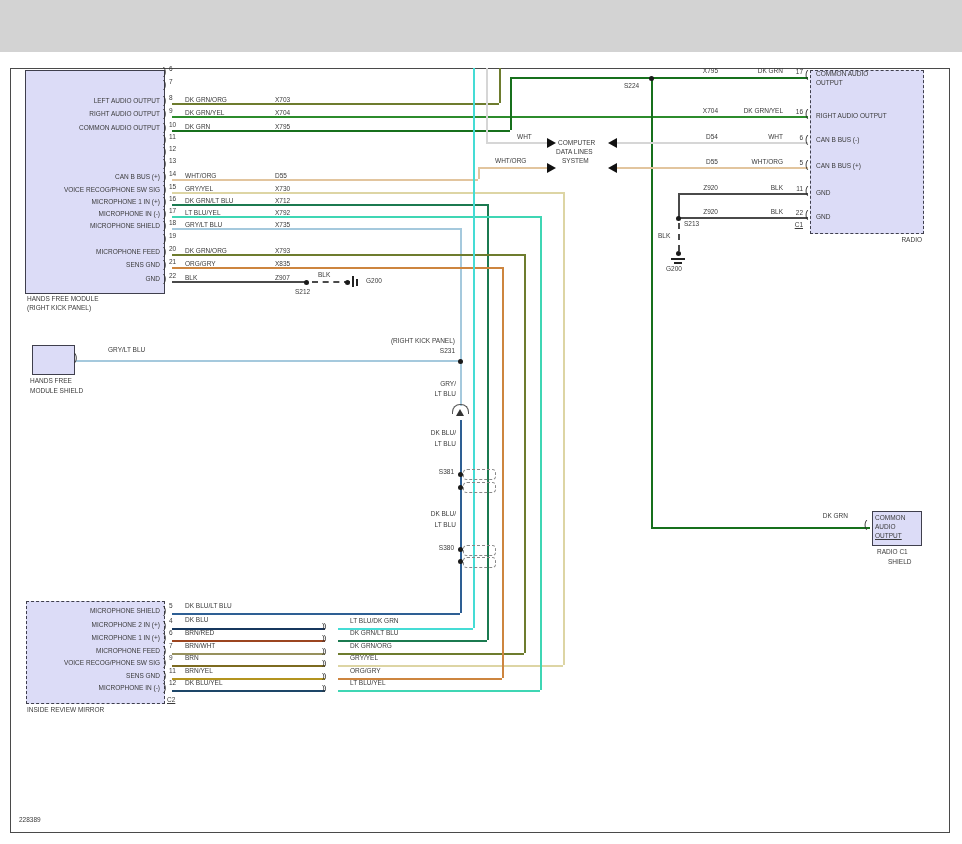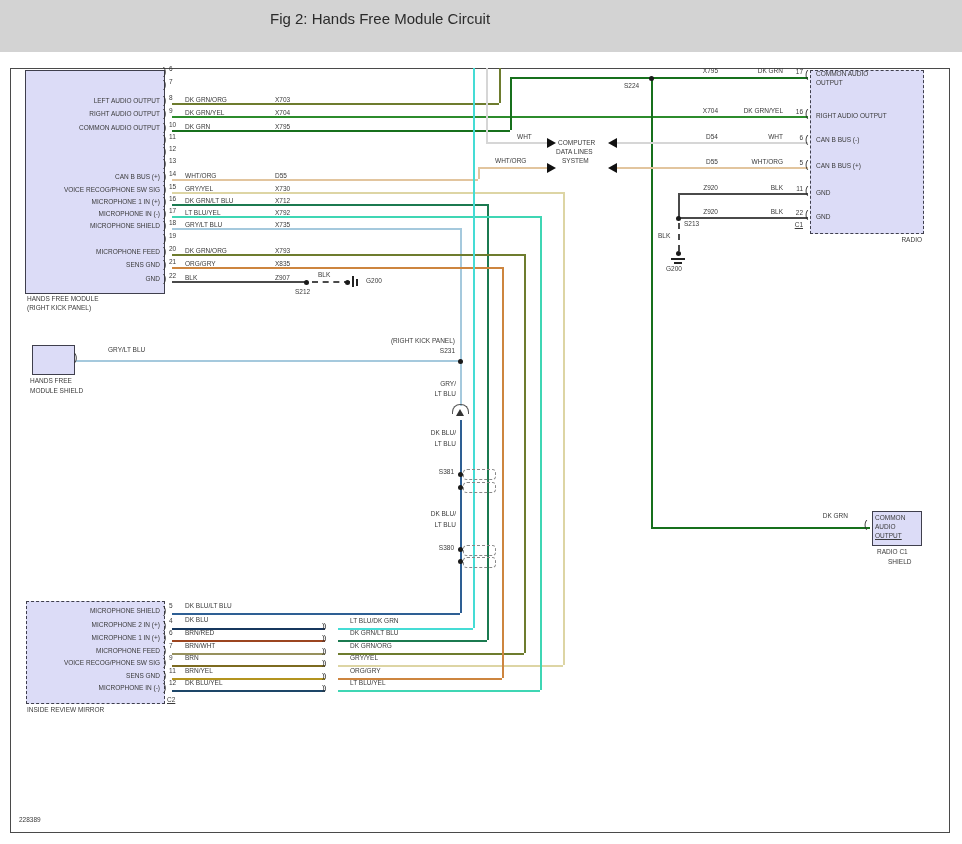--- a/index.html
+++ b/index.html
@@ -21,21 +21,20 @@
   .arr-up{width:0;height:0;border-left:4px solid transparent;border-right:4px solid transparent;border-bottom:7px solid #333;}
   .pill{border:1px dashed #888;border-radius:4px;}
   .bar{background:#222;}
   .arc{border:1.5px solid #555;border-bottom:none;border-radius:8px 8px 0 0;}
 </style>
 </head>
 <body>
 
 <div id="diagram">
   <div id="titlebar"></div>
-  <div id="title">Fig 2: Hands Free Module Circuit</div>
 <div class="frame" style="left: 10px; top: 68px; width: 938px; height: 763px;"></div>
     <div class="lbl" style="left: 19px; top: 816px;">228389</div>
     <div class="box" style="left: 25px; top: 70px; width: 138px; height: 222px;"></div>
     <div class="box dashed" style="left: 810px; top: 70px; width: 112px; height: 162px;"></div>
     <div class="box dashed" style="left: 26px; top: 601px; width: 137px; height: 101px;"></div>
     <div class="box" style="left: 32px; top: 345px; width: 41px; height: 28px;"></div>
     <div class="box" style="left: 872px; top: 511px; width: 48px; height: 33px;"></div>
     <div class="seg" style="left: 172px; top: 103px; width: 327px; height: 2px; background: rgb(110, 124, 46);"></div>
     <div class="seg" style="left: 499px; top: 68px; height: 35px; width: 2px; background: rgb(110, 124, 46);"></div>
     <div class="seg" style="left: 172px; top: 116px; width: 636px; height: 2px; background: rgb(44, 140, 44);"></div>

